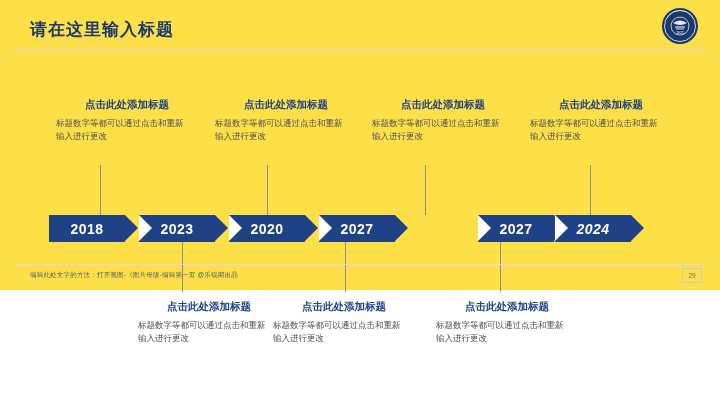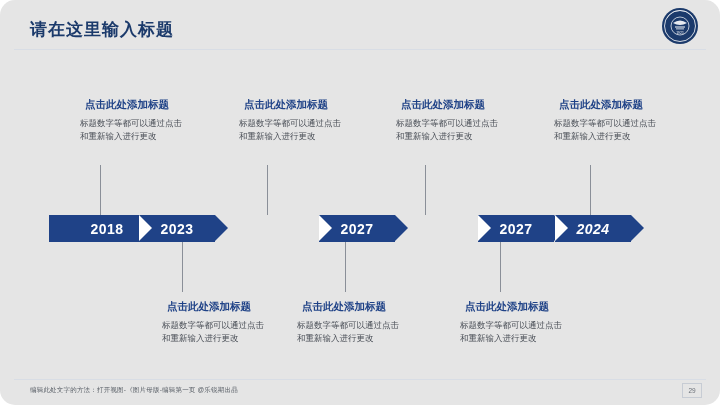--- a/index.html
+++ b/index.html
@@ -3,21 +3,21 @@
 <meta charset="utf-8">
 <style>
   html,body{margin:0;padding:0;}
   body{
     width:720px;height:405px;
     background:#ffffff;
     font-family:"Liberation Sans","DejaVu Sans",sans-serif;
     overflow:hidden;
     position:relative;
   }
-  .slide{position:absolute;left:0;top:0;width:720px;height:405px;background:#e5e5e5;border-radius:15px;}
+  .slide{position:absolute;left:0;top:0;width:720px;height:290px;background:#fde047;}
 
   
   .header{
     position:absolute;left:0;top:0;width:720px;height:56px;
   }
   .header-title{
     position:absolute;left:30px;top:18px;
     font-size:17px;font-weight:bold;color:#1b3a6b;
     letter-spacing:1px;
   }
@@ -60,21 +60,21 @@
   
   .conn{position:absolute;width:1px;background:#8a8f98;}
 
   
   .block{position:absolute;width:128px;}
   .block .b-title{
     font-size:10.5px;font-weight:bold;color:#1f4287;
     margin-bottom:5px;line-height:1.3;margin-left:29px;
   }
   .block .b-desc{
-    font-size:8.5px;color:#4a4f57;line-height:1.55;margin-left:24px;
+    font-size:8.5px;color:#4a4f57;line-height:1.55;
   }
 
   
   .footer{
     position:absolute;left:0;bottom:0;width:720px;height:26px;
   }
   .footer-rule{
     position:absolute;left:14px;top:0px;width:692px;height:1px;background:#d8dde5;
   }
   .footer-text{
@@ -105,25 +105,28 @@
         <rect x="15" y="20.5" width="10" height="1" fill="#ffffff"></rect>
         <rect x="16" y="22.5" width="8" height="0.8" fill="#ffffff"></rect>
         <text x="20" y="27.5" font-size="3.4" fill="#ffffff" text-anchor="middle" font-family="'Liberation Sans',sans-serif">1921</text>
         <path d="M7 12 A15 15 0 0 1 33 12" fill="none" stroke="#ffffff" stroke-width="0.5"></path>
       </svg>
     </div>
   </div>
 
   <div class="timeline">
 
-    <div class="chev first" style="left:49px;width:76px;padding-left:20px;">
+    <div class="chev first" style="left:49px;width:76px;">
       <span>2018</span>
     </div>
     <div class="chev" style="left:139px;width:76px;">
       <span>2023</span>
+    </div>
+    <div class="chev" style="left:229px;width:76px;">
+      <span>2020</span>
     </div>
     <div class="chev" style="left:319px;width:76px;">
       <span>2027</span>
     </div>
     <div class="chev" style="left:478px;width:76px;">
       <span>2027</span>
     </div>
     <div class="chev" style="left:555px;width:76px;font-style:italic;">
       <span>2024</span>
     </div>

